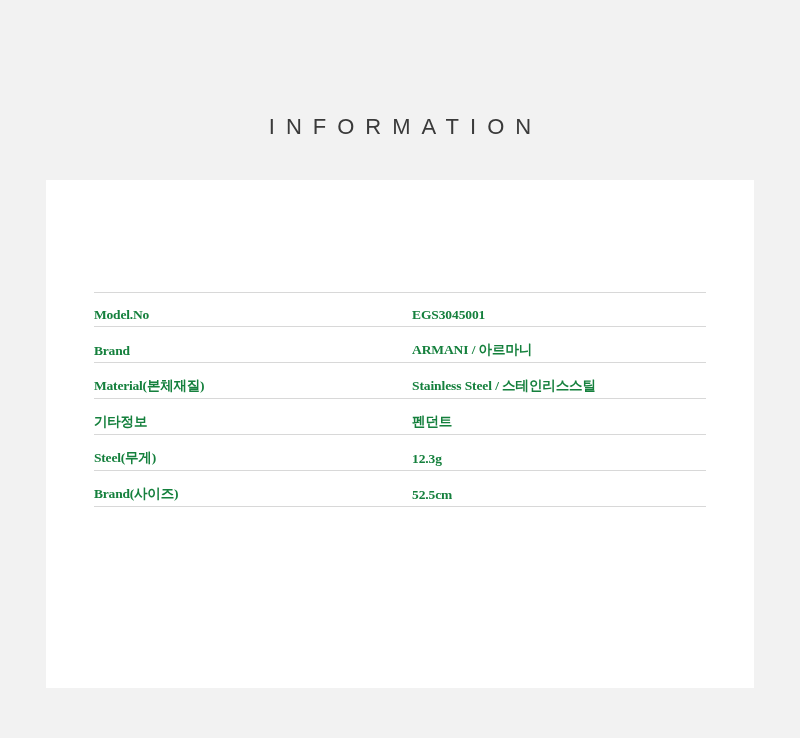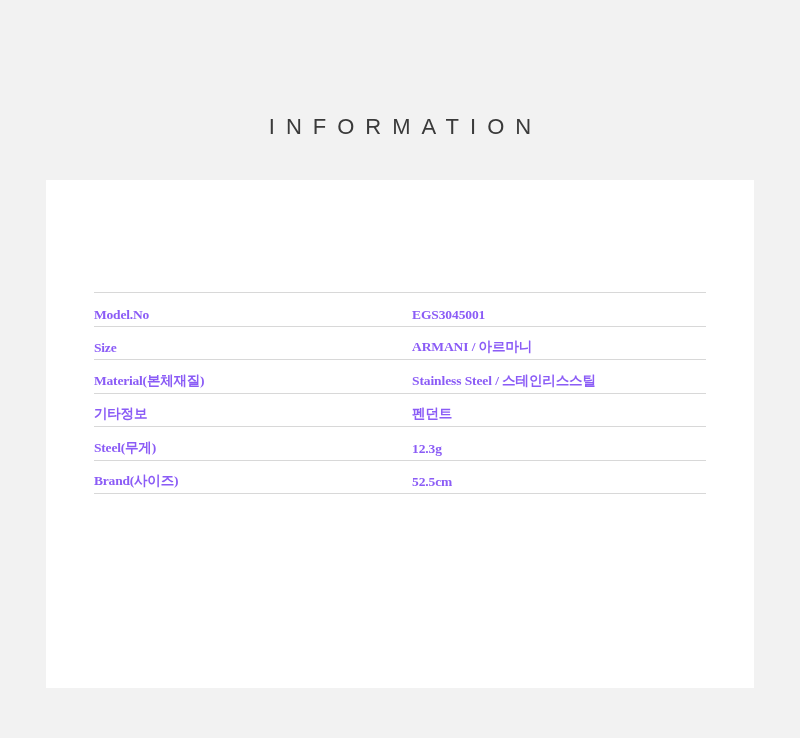--- a/index.html
+++ b/index.html
@@ -44,24 +44,24 @@
     left: 48px;
     top: 112px;
     width: 612px;
     border-collapse: collapse;
   }
   .spec-table tr {
     height: 33.5px;
   }
   .spec-table td {
     border-bottom: 1px solid #d8d8d8;
-    padding: 8px 0 3px 0;
+    padding: 14px 0 3px 0;
     vertical-align: bottom;
     font-size: 13.5px;
-    color: #8b5cf6;
+    color: #15803d;
   }
   .spec-table tr:first-child td {
     border-top: 1px solid #d8d8d8;
   }
   .spec-table td.label {
     width: 318px;
     font-weight: bold;
     letter-spacing: -0.2px;
   }
   .spec-table td.value {
@@ -77,21 +77,21 @@
   <h1 class="title">INFORMATION</h1>
 
   <div class="card">
     <table class="spec-table">
       <tbody>
         <tr>
           <td class="label">Model.No</td>
           <td class="value">EGS3045001</td>
         </tr>
         <tr>
-          <td class="label">Size</td>
+          <td class="label">Brand</td>
           <td class="value">ARMANI / 아르마니</td>
         </tr>
         <tr>
           <td class="label">Material(본체재질)</td>
           <td class="value">Stainless Steel / 스테인리스스틸</td>
         </tr>
         <tr>
           <td class="label">기타정보</td>
           <td class="value">펜던트</td>
         </tr>

